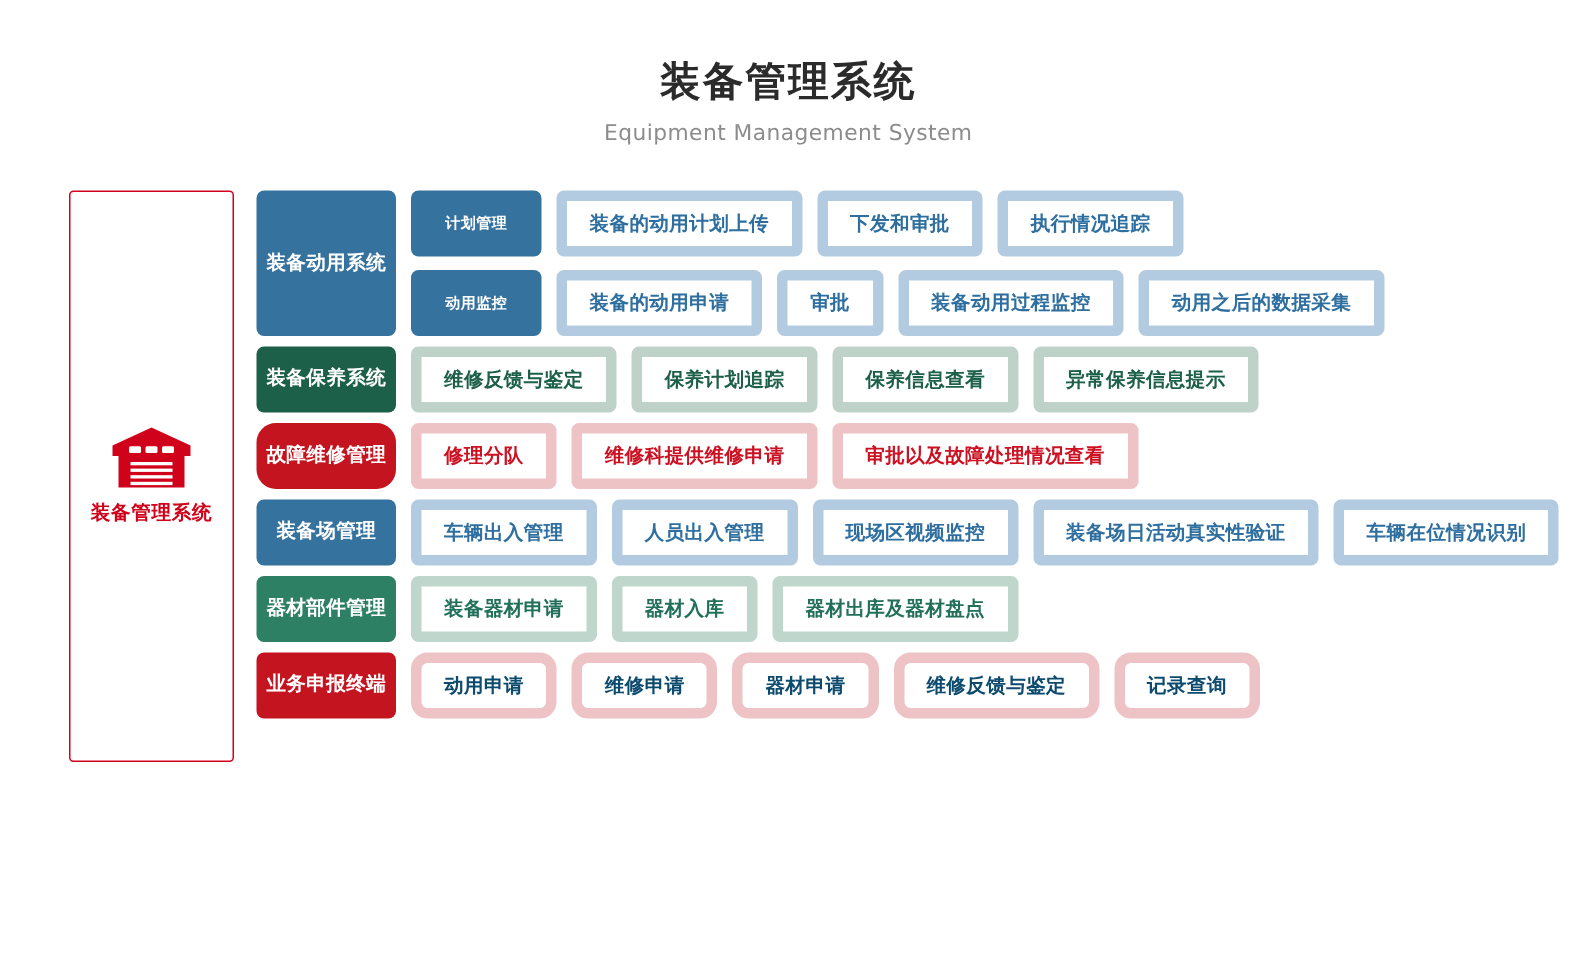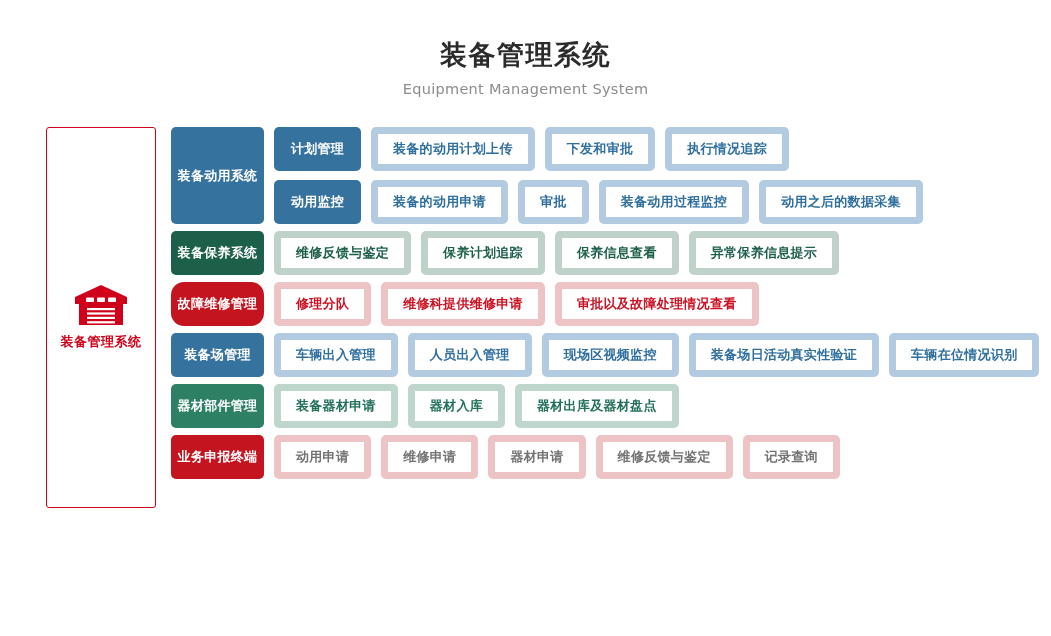--- a/index.html
+++ b/index.html
@@ -121,21 +121,21 @@
   .subrow + .subrow { margin-top: 9px; }
 
   .sub-box {
     width: 87px;
     height: 44px;
     border-radius: 5px;
     display: flex;
     align-items: center;
     justify-content: center;
     color: #ffffff;
-    font-size: 13px;
+    font-size: 10px;
     font-weight: bold;
     flex: 0 0 auto;
     letter-spacing: 0.3px;
   }
 
   .leaf-wrap {
     display: flex;
     align-items: stretch;
     margin-left: 10px;
   }
@@ -166,21 +166,21 @@
   .theme-green .cat-box { background: #1d6049; }
   .theme-green .leaf { border-color: #bfd2ca; color: #1d6049; }
 
   .theme-green2 .cat-box { background: #2d8063; }
   .theme-green2 .leaf { border-color: #bfd6cc; color: #22705a; }
 
   .theme-red .cat-box { background: #c4141f; border-radius: 13px; }
   .theme-red .leaf { border-color: #eec3c6; color: #cc1122; }
 
   .theme-red2 .cat-box { background: #c4141f; }
-  .theme-red2 .leaf { border-color: #eec3c6; color: #737373; }
+  .theme-red2 .leaf { border-color: #eec3c6; color: #0c4a6e; border-radius: 11px; }
 </style>
 </head>
 <body>
 
 <div class="header">
   <div class="page-title">装备管理系统</div>
   <div class="page-subtitle">Equipment Management System</div>
 </div>
 
 <div class="diagram">

